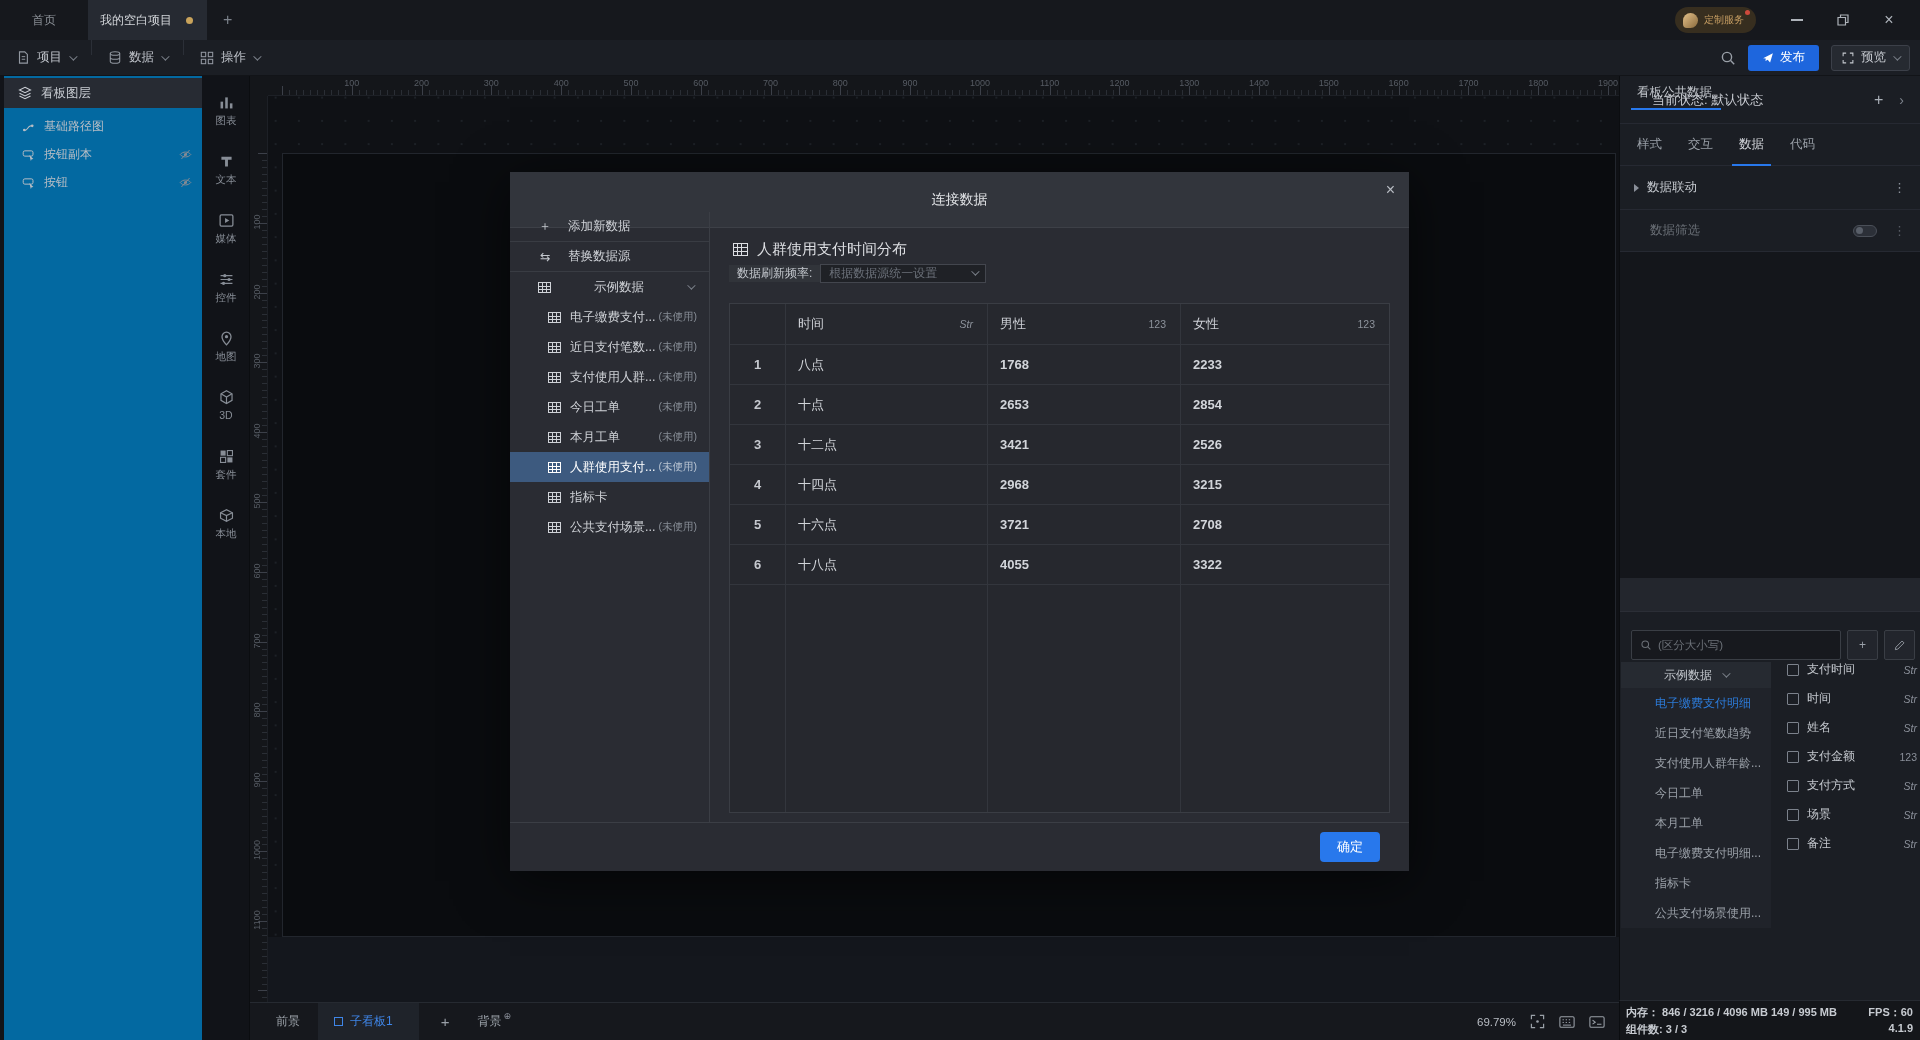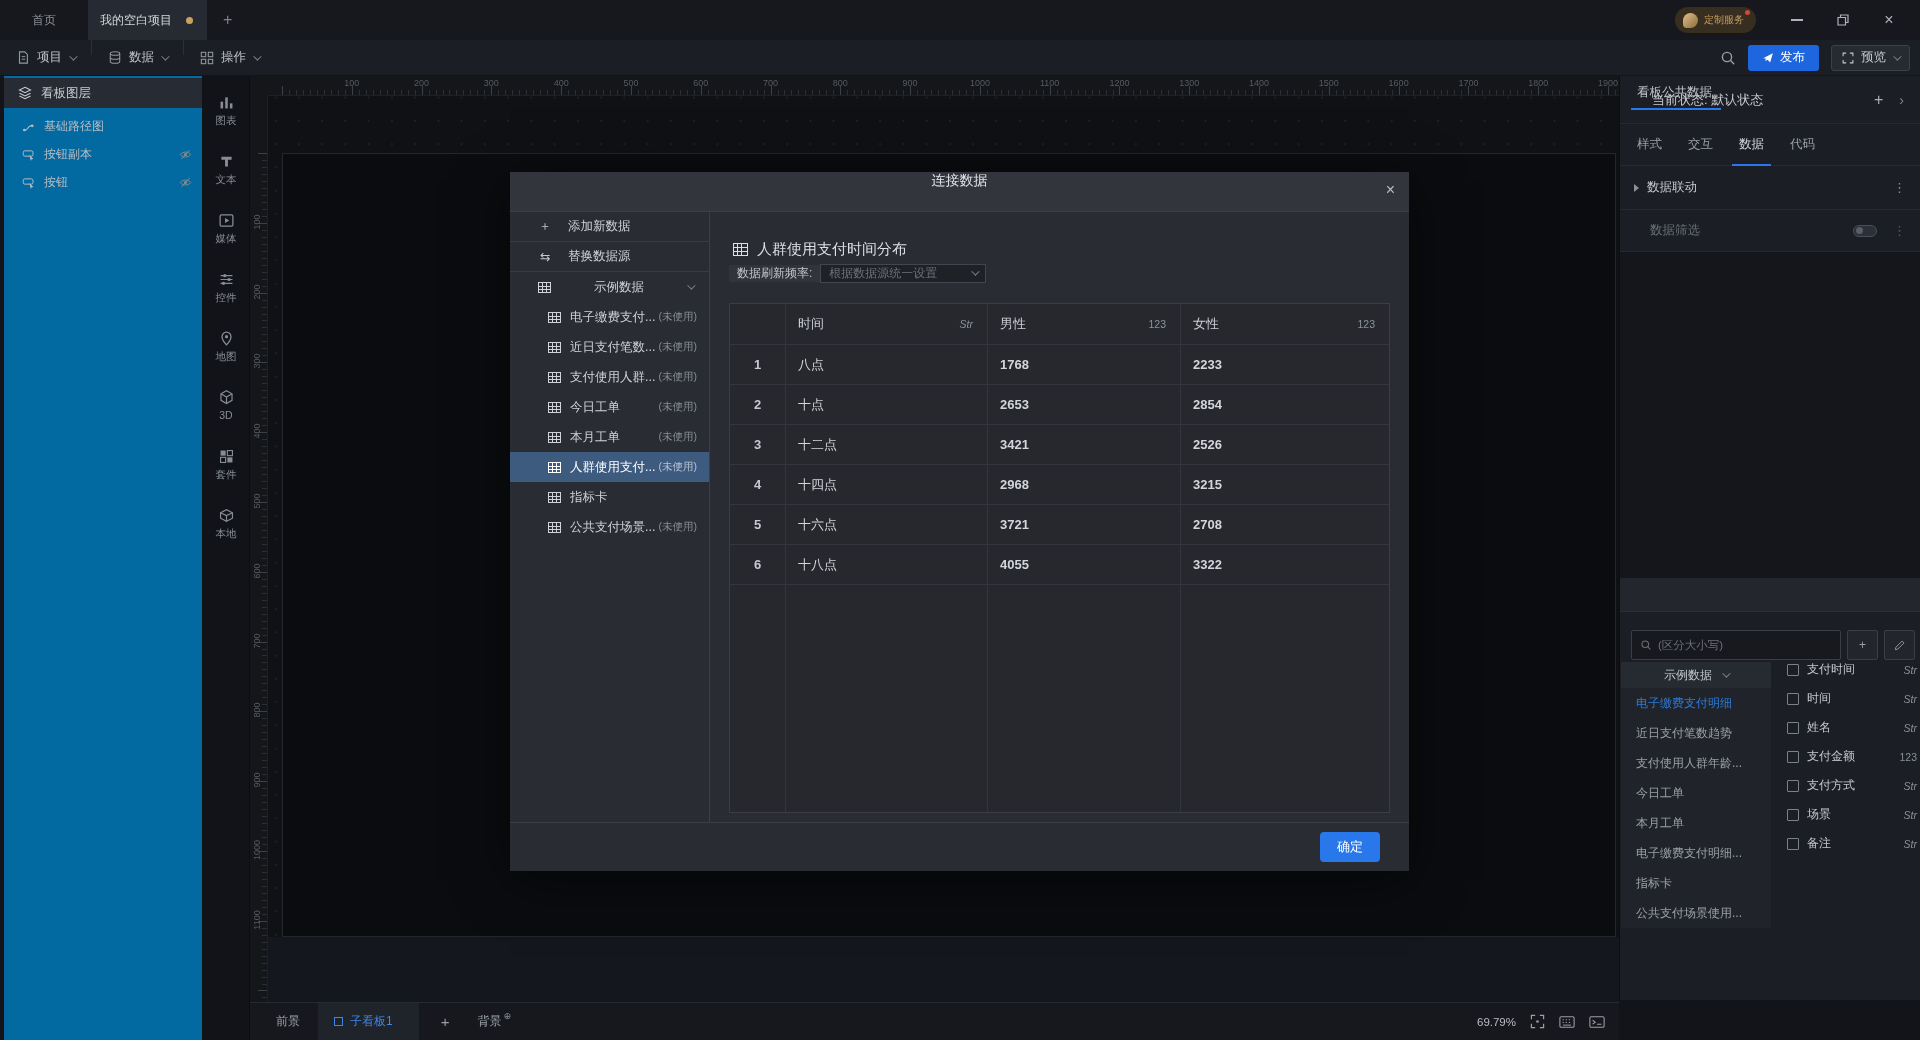--- a/index.html
+++ b/index.html
@@ -95,37 +95,37 @@
   .pub-head{position:absolute;left:0;top:502px;width:100%;height:34px;background:#23262d;border-bottom:1px solid #2b2e36}
   .pub-title{position:absolute;left:17px;top:8px;color:#c3c7cd;font-size:12.5px}
   .pub-underline{position:absolute;left:11px;top:32px;width:90px;height:2px;background:#2878ec}
   .psearch{position:absolute;left:11px;top:554px;width:210px;height:30px;background:#17191e;border:1px solid #3a3e45;border-radius:2px;display:flex;align-items:center;gap:6px;padding:0 8px;color:#6b7077}
   .psearch input{background:transparent;border:0;outline:0;color:#9aa0a8;font-size:11.5px;width:160px;font-family:inherit}
   .psearch input::placeholder{color:#6b7077}
   .sq-btn{position:absolute;top:554px;width:31px;height:30px;background:#22252c;border:1px solid #3a3e45;border-radius:2px;display:flex;align-items:center;justify-content:center;color:#9aa0a8}
   .ds-col{position:absolute;left:1px;top:586px;width:150px}
   .ds-drop{height:26px;background:#262a31;display:flex;align-items:center;justify-content:center;gap:10px;color:#c3c7cd}
   .ds-list{background:#20232a}
-  .ds-item{height:30px;display:flex;align-items:center;padding-left:15px;color:#9aa0a8;font-size:12px;white-space:nowrap;overflow:hidden}
+  .ds-item{height:30px;display:flex;align-items:center;padding-left:34px;color:#9aa0a8;font-size:12px;white-space:nowrap;overflow:hidden}
   .ds-item.sel{color:#2c7bd9}
   .fld-col{position:absolute;left:167px;top:579px;width:130px}
   .fld{height:29px;display:flex;align-items:center;gap:8px;color:#c3c7cd}
   .cb{width:12px;height:12px;border:1.3px solid #7c828c;border-radius:1px;flex:none}
   .ftype{margin-left:auto;color:#8a8f99;font-size:10.5px}
   .ftype.str{font-style:italic}
 
   
   .sbar{position:absolute;left:1619px;top:1000px;width:301px;height:40px;background:#14161a;border-top:1px solid #262a31;border-left:1px solid #0b0d10;color:#c7cbd1;font-weight:bold;font-size:11px}
   .sline{position:absolute;left:6px;right:7px;display:flex;justify-content:space-between}
   .sline.l1{top:4px}
   .sline.l2{top:21px}
 
   
   .modal{position:absolute;left:510px;top:172px;width:899px;height:699px;background:#2a2c33;box-shadow:0 10px 50px rgba(0,0,0,.55);z-index:10}
-  .mhead{position:absolute;left:0;top:0;width:100%;height:40px;background:#32353c;border-bottom:1px solid #3d4047;display:flex;align-items:flex-start;justify-content:center;color:#e2e4e7;font-size:14px}
+  .mhead{position:absolute;left:0;top:0;width:100%;height:56px;background:#32353c;border-bottom:1px solid #3d4047;display:flex;align-items:center;justify-content:center;color:#e2e4e7;font-size:14px}
   .mclose{position:absolute;right:14px;top:10px;color:#b9bdc4;font-size:16px;line-height:1}
   .mnav{position:absolute;left:0;top:40px;width:200px;height:610px;border-right:1px solid #3b3e45}
   .mrow{height:30px;display:flex;align-items:center;gap:0;border-bottom:1px solid #393c43;color:#d0d3d8;font-size:12.5px}
   .mrow .mic{margin-left:28px;width:14px;color:#c3c7cd;display:flex;justify-content:center}
   .mrow .mtxt{margin-left:16px}
   .mgrow{height:30px;display:flex;align-items:center;color:#d0d3d8;font-size:12.5px}
   .mgrow .gic{margin-left:28px}
   .mgrow .gtxt{flex:1;text-align:center}
   .mgrow .chev{margin-right:16px}
   .mitem{height:30px;display:flex;align-items:center;color:#cfd2d7;font-size:12.5px;padding-right:12px}
@@ -519,20 +519,30 @@
           <span class="ftype str">Str</span>
         </div>
       <div class="fld">
           <span class="cb"></span>
           <span>备注</span>
           <span class="ftype str">Str</span>
         </div>
     </div>
   </div>
 
+  <div class="sbar">
+    <div class="sline l1">
+      <span>内存： 846 / 3216 / 4096 MB  149 / 995 MB</span>
+      <span>FPS：60</span>
+    </div>
+    <div class="sline l2">
+      <span>组件数: 3 / 3</span>
+      <span>4.1.9</span>
+    </div>
+  </div>
 
   <div class="modal">
     <div class="mhead">
       <span>连接数据</span>
       <span class="mclose">×</span>
     </div>
 
     <div class="mnav">
       <div class="mrow">
         <span class="mic">＋</span>

